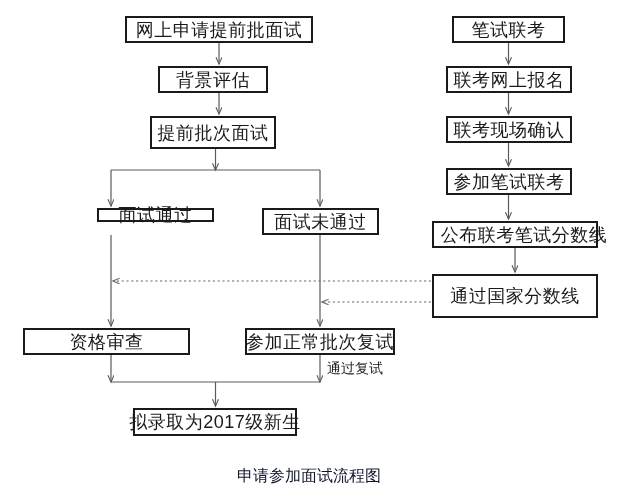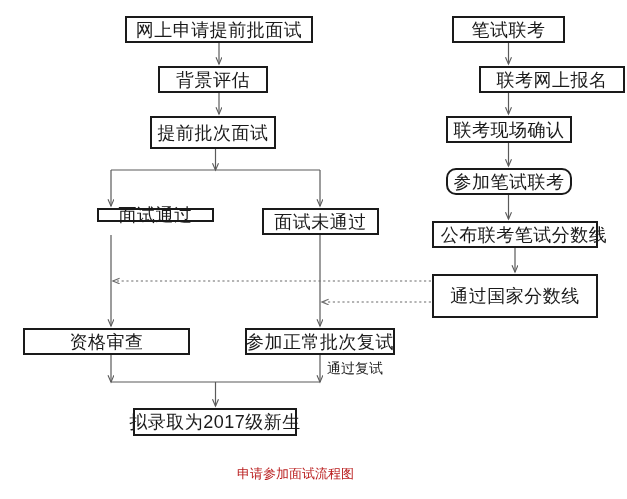--- a/index.html
+++ b/index.html
@@ -42,25 +42,25 @@
   .edge-label {
     position: absolute;
     color: #1a1a1a;
     font-size: 14px;
     line-height: 1;
     white-space: nowrap;
     font-family: "Liberation Sans", "DejaVu Sans", sans-serif;
   }
   .caption {
     position: absolute;
-    color: #b91c1c;
-    font-size: 13px;
+    color: #0f172a;
+    font-size: 16px;
     line-height: 1;
     white-space: nowrap;
-    font-family: Liberation Mono, monospace;
+    font-family: Liberation Serif, serif;
   }
 </style>
 </head>
 <body>
 
 <div id="flow-root">
 
   <svg id="flow-svg" viewBox="0 0 627 499">
     <defs>
       <marker id="arrow-solid" markerWidth="9" markerHeight="9" refX="7.4" refY="3.4" orient="auto" markerUnits="userSpaceOnUse">
@@ -128,29 +128,29 @@
   </div>
 
   <div class="node" style="left:133px; top:408px; width:164px; height:28px;">
     <span>拟录取为2017级新生</span>
   </div>
 
   <div class="node" style="left:452px; top:16px; width:113px; height:27px;">
     <span>笔试联考</span>
   </div>
 
-  <div class="node" style="left:446px; top:66px; width:146px; height:27px;margin-left:33px;">
+  <div class="node" style="left:446px; top:66px; width:126px; height:27px;">
     <span>联考网上报名</span>
   </div>
 
   <div class="node" style="left:446px; top:116px; width:126px; height:27px;">
     <span>联考现场确认</span>
   </div>
 
-  <div class="node" style="left:446px; top:168px; width:126px; height:27px;border-radius:10px;">
+  <div class="node" style="left:446px; top:168px; width:126px; height:27px;">
     <span>参加笔试联考</span>
   </div>
 
   <div class="node" style="left:432px; top:221px; width:166px; height:27px;padding-left:18px;">
     <span>公布联考笔试分数线</span>
   </div>
 
   <div class="node" style="left:432px; top:274px; width:166px; height:44px;">
     <span>通过国家分数线</span>
   </div>

